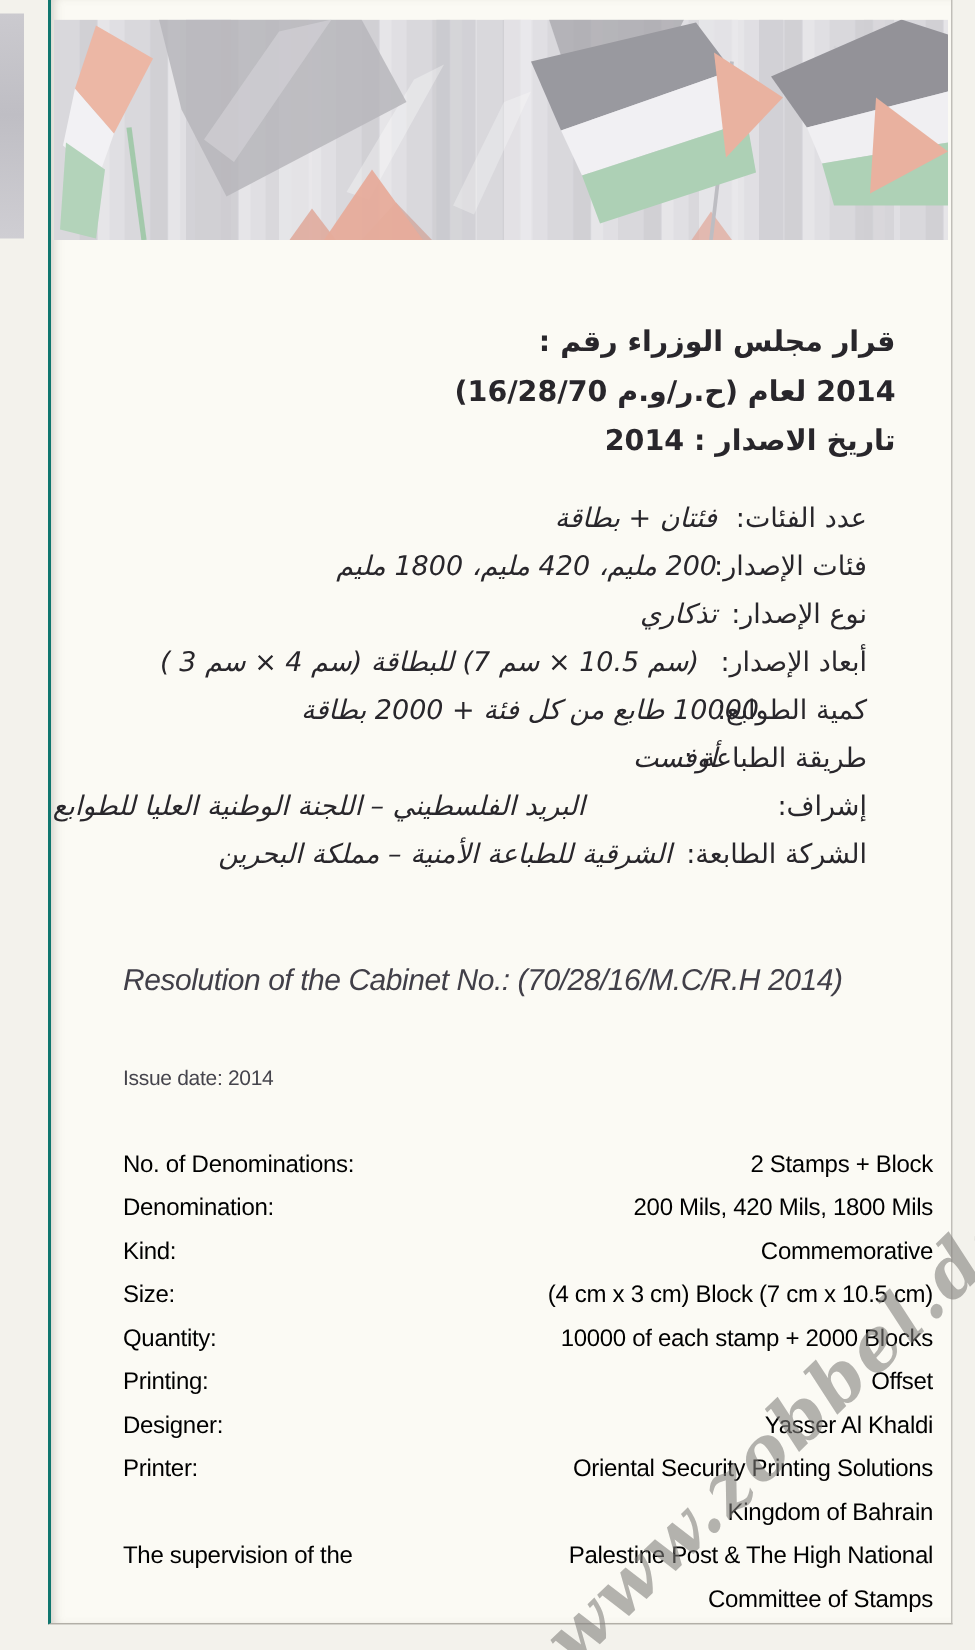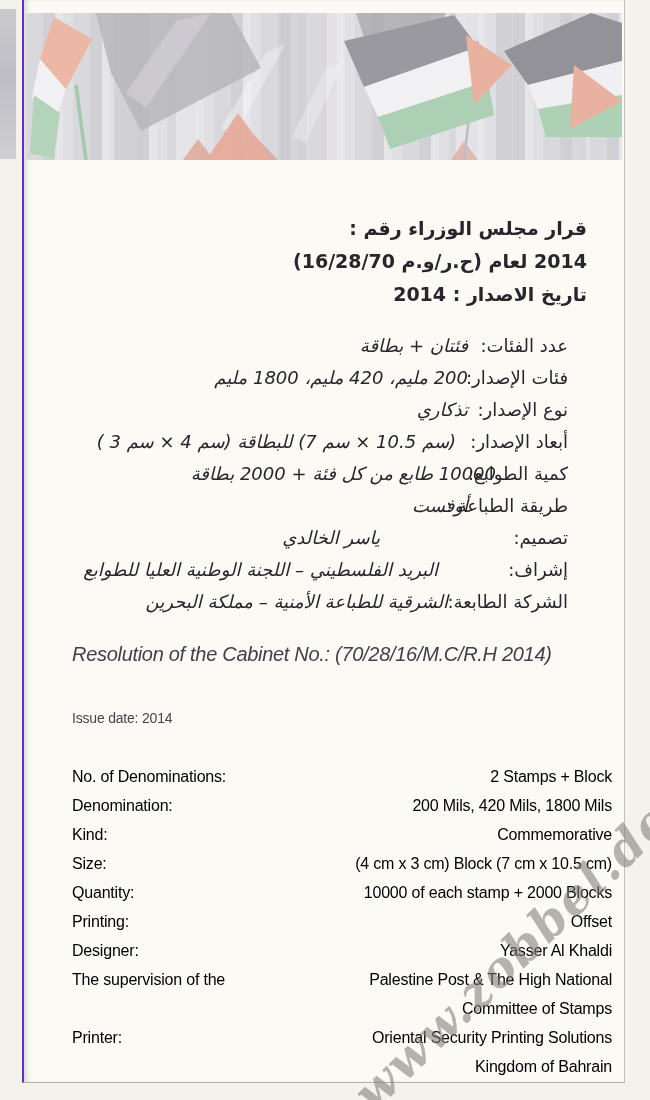--- a/index.html
+++ b/index.html
@@ -1,20 +1,20 @@
 <!DOCTYPE html>
 <html lang="en"><head>
 <meta charset="utf-8">
 <style>
   html,body{margin:0;padding:0;background:#e8e7e1;}
   .canvas{position:relative;width:650px;height:1100px;background:#f3f2ec;overflow:hidden;
           font-family:"Liberation Sans",sans-serif;}
   
-  .page{position:absolute;left:22px;top:0;width:600px;height:1082px;background:#fbfaf4;
-        border-left:2px solid #6d28d9;border-right:1px solid #c0beb8;border-bottom:1px solid #b2afa7;
+  .page{position:absolute;left:32px;top:0;width:600px;height:1082px;background:#fbfaf4;
+        border-left:2px solid #0f766e;border-right:1px solid #c0beb8;border-bottom:1px solid #b2afa7;
         box-shadow:inset 5px 0 7px -4px rgba(110,105,95,.35);}
   .adjacent-strip{position:absolute;left:0;top:9px;width:16px;height:150px;
         background:linear-gradient(180deg,#cbcacf 0%,#bfbec4 45%,#cfced3 100%);}
   
   .photo{position:absolute;left:2px;top:13px;width:596px;height:147px;overflow:hidden;}
   .photo svg{display:block;width:100%;height:100%;}
   
   .ar-heading{position:absolute;right:37px;top:212px;direction:rtl;text-align:right;
         font-family:"DejaVu Sans",sans-serif;font-weight:bold;font-size:19px;line-height:33px;
         color:#28262b;white-space:nowrap;}
@@ -112,21 +112,20 @@
       <div>تاريخ الاصدار : 2014</div>
     </div>
 
     <div class="ar-table" id="ar-table">
         <div class="ar-row"><span class="ar-label">عدد الفئات:</span><span class="ar-val">فئتان + بطاقة</span></div>
         <div class="ar-row"><span class="ar-label">فئات الإصدار:</span><span class="ar-val">200 مليم، 420 مليم، 1800 مليم</span></div>
         <div class="ar-row"><span class="ar-label">نوع الإصدار:</span><span class="ar-val">تذكاري</span></div>
         <div class="ar-row"><span class="ar-label">أبعاد الإصدار:</span><span class="ar-val">(سم 10.5 × سم 7) للبطاقة (سم 4 × سم 3 )</span></div>
         <div class="ar-row"><span class="ar-label">كمية الطوابع:</span><span class="ar-val">10000 طابع من كل فئة + 2000 بطاقة</span></div>
         <div class="ar-row"><span class="ar-label">طريقة الطباعة :</span><span class="ar-val">أوفست</span></div>
-        <div class="ar-row"><span class="ar-label">تصميم:</span><span class="ar-val">ياسر الخالدي</span></div>
         <div class="ar-row"><span class="ar-label">إشراف:</span><span class="ar-val">البريد الفلسطيني – اللجنة الوطنية العليا للطوابع</span></div>
         <div class="ar-row"><span class="ar-label">الشركة الطابعة:</span><span class="ar-val">الشرقية للطباعة الأمنية – مملكة البحرين</span></div>
       </div>
 
     <div class="en-resolution">Resolution of the Cabinet No.: (70/28/16/M.C/R.H 2014)</div>
 
     <div class="en-issue">Issue date: 2014</div>
 
     <div class="en-table" id="en-table">
         <div class="en-row">
@@ -165,31 +164,31 @@
             <div class="en-val-line">Offset</div>
           </div>
         </div>
         <div class="en-row">
           <span class="en-label">Designer:</span>
           <div class="en-val">
             <div class="en-val-line">Yasser Al Khaldi</div>
           </div>
         </div>
         <div class="en-row">
+          <span class="en-label">Printer:</span>
+          <div class="en-val">
+            <div class="en-val-line">Oriental Security Printing Solutions</div>
+            <div class="en-val-line">Kingdom of Bahrain</div>
+          </div>
+        </div>
+        <div class="en-row">
           <span class="en-label">The supervision of the</span>
           <div class="en-val">
             <div class="en-val-line">Palestine Post &amp; The High National</div>
             <div class="en-val-line">Committee of Stamps</div>
-          </div>
-        </div>
-        <div class="en-row">
-          <span class="en-label">Printer:</span>
-          <div class="en-val">
-            <div class="en-val-line">Oriental Security Printing Solutions</div>
-            <div class="en-val-line">Kingdom of Bahrain</div>
           </div>
         </div>
       </div>
 
     <div class="watermark">www.zobbel.de</div>
 
   </div>
 </div>
 
 </body></html>

